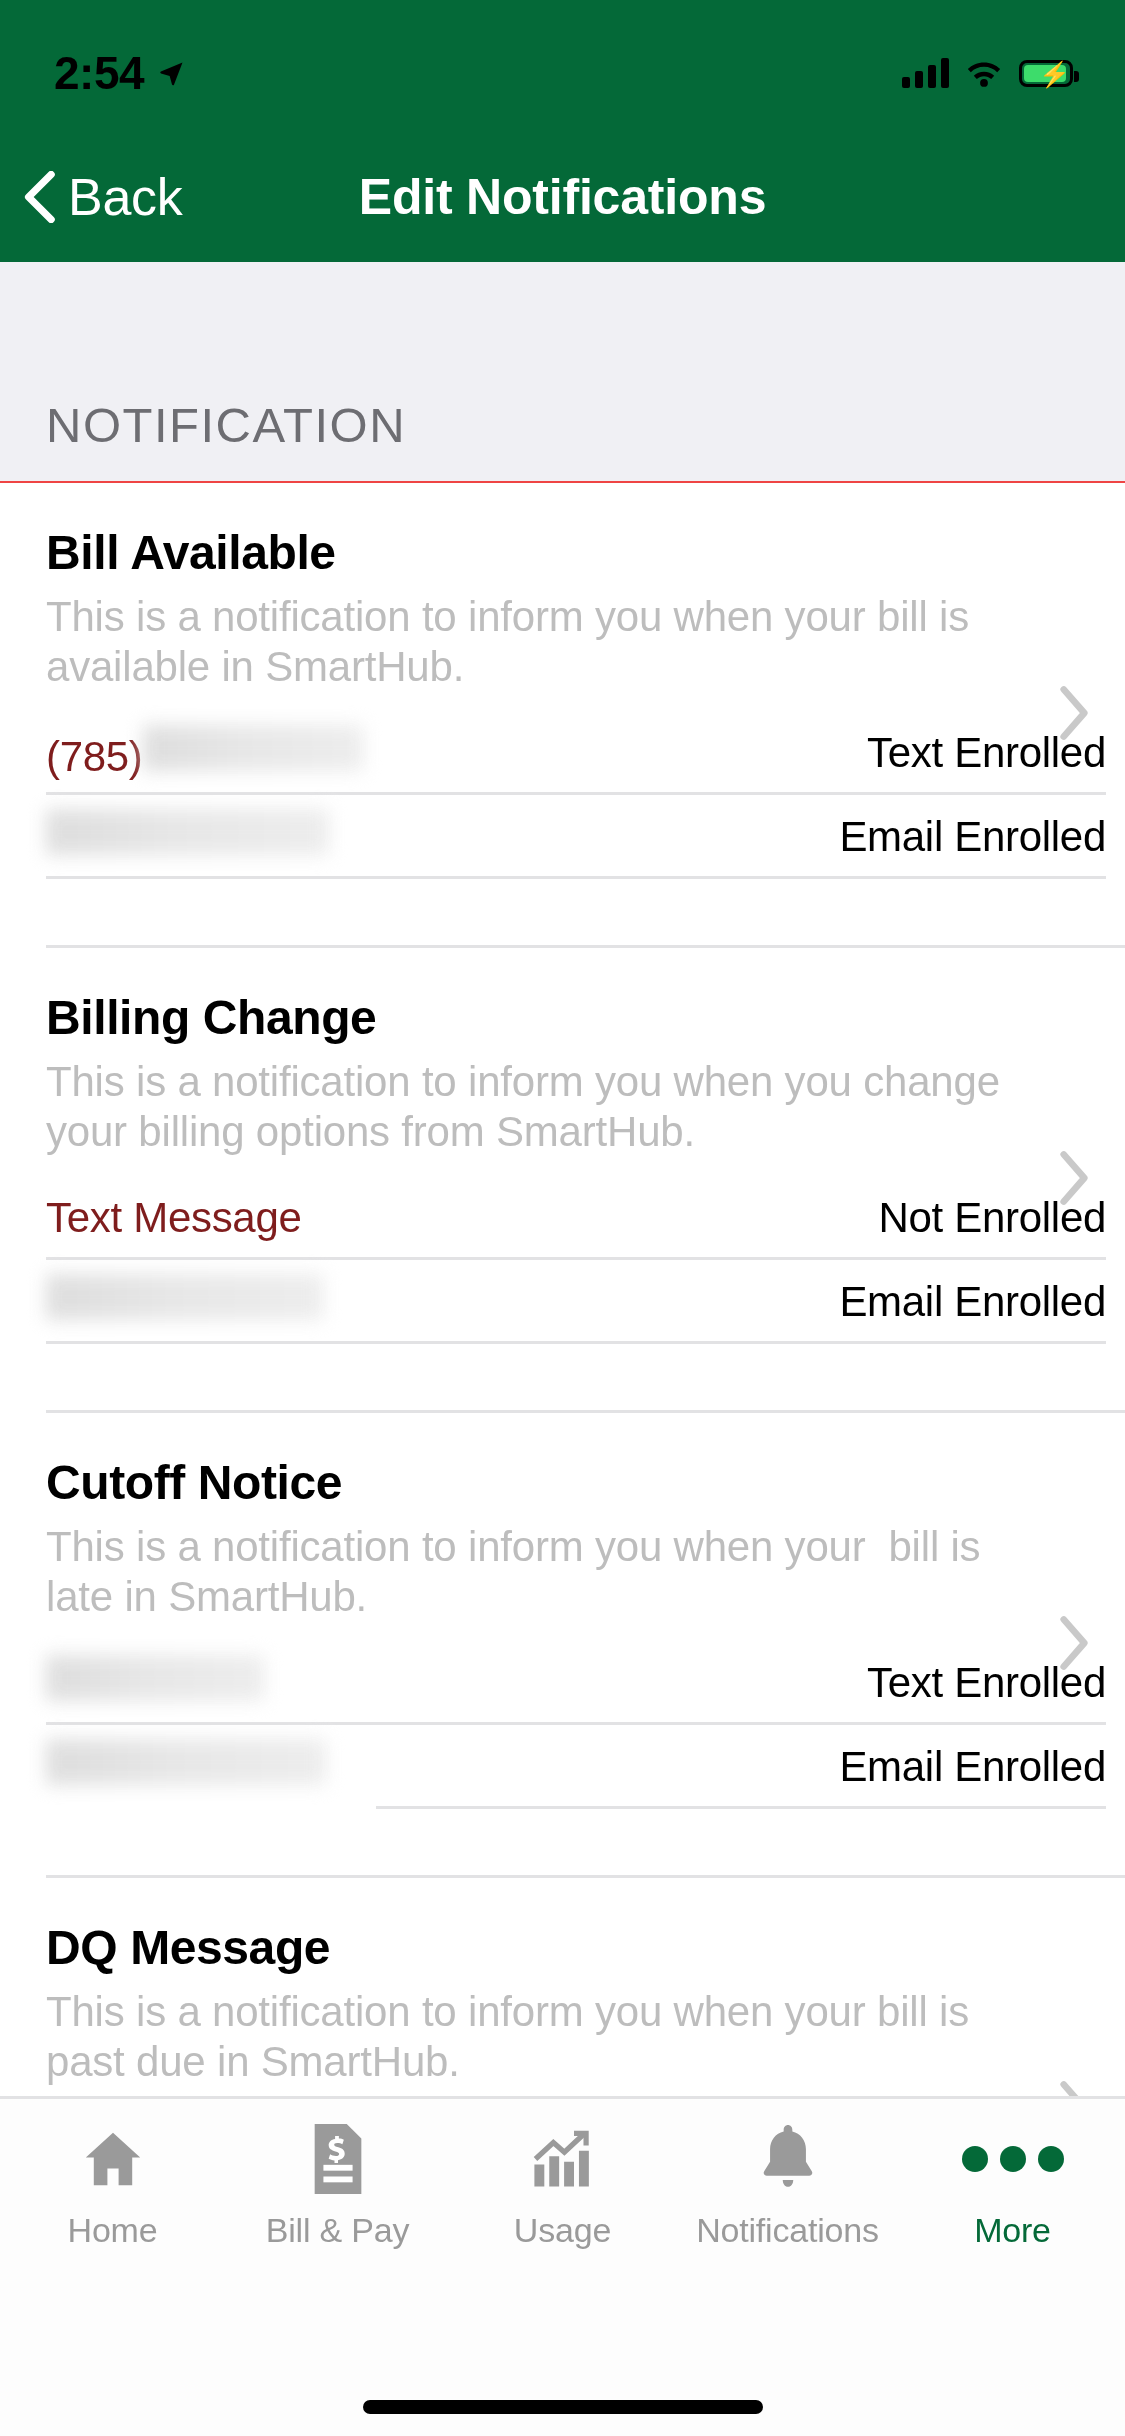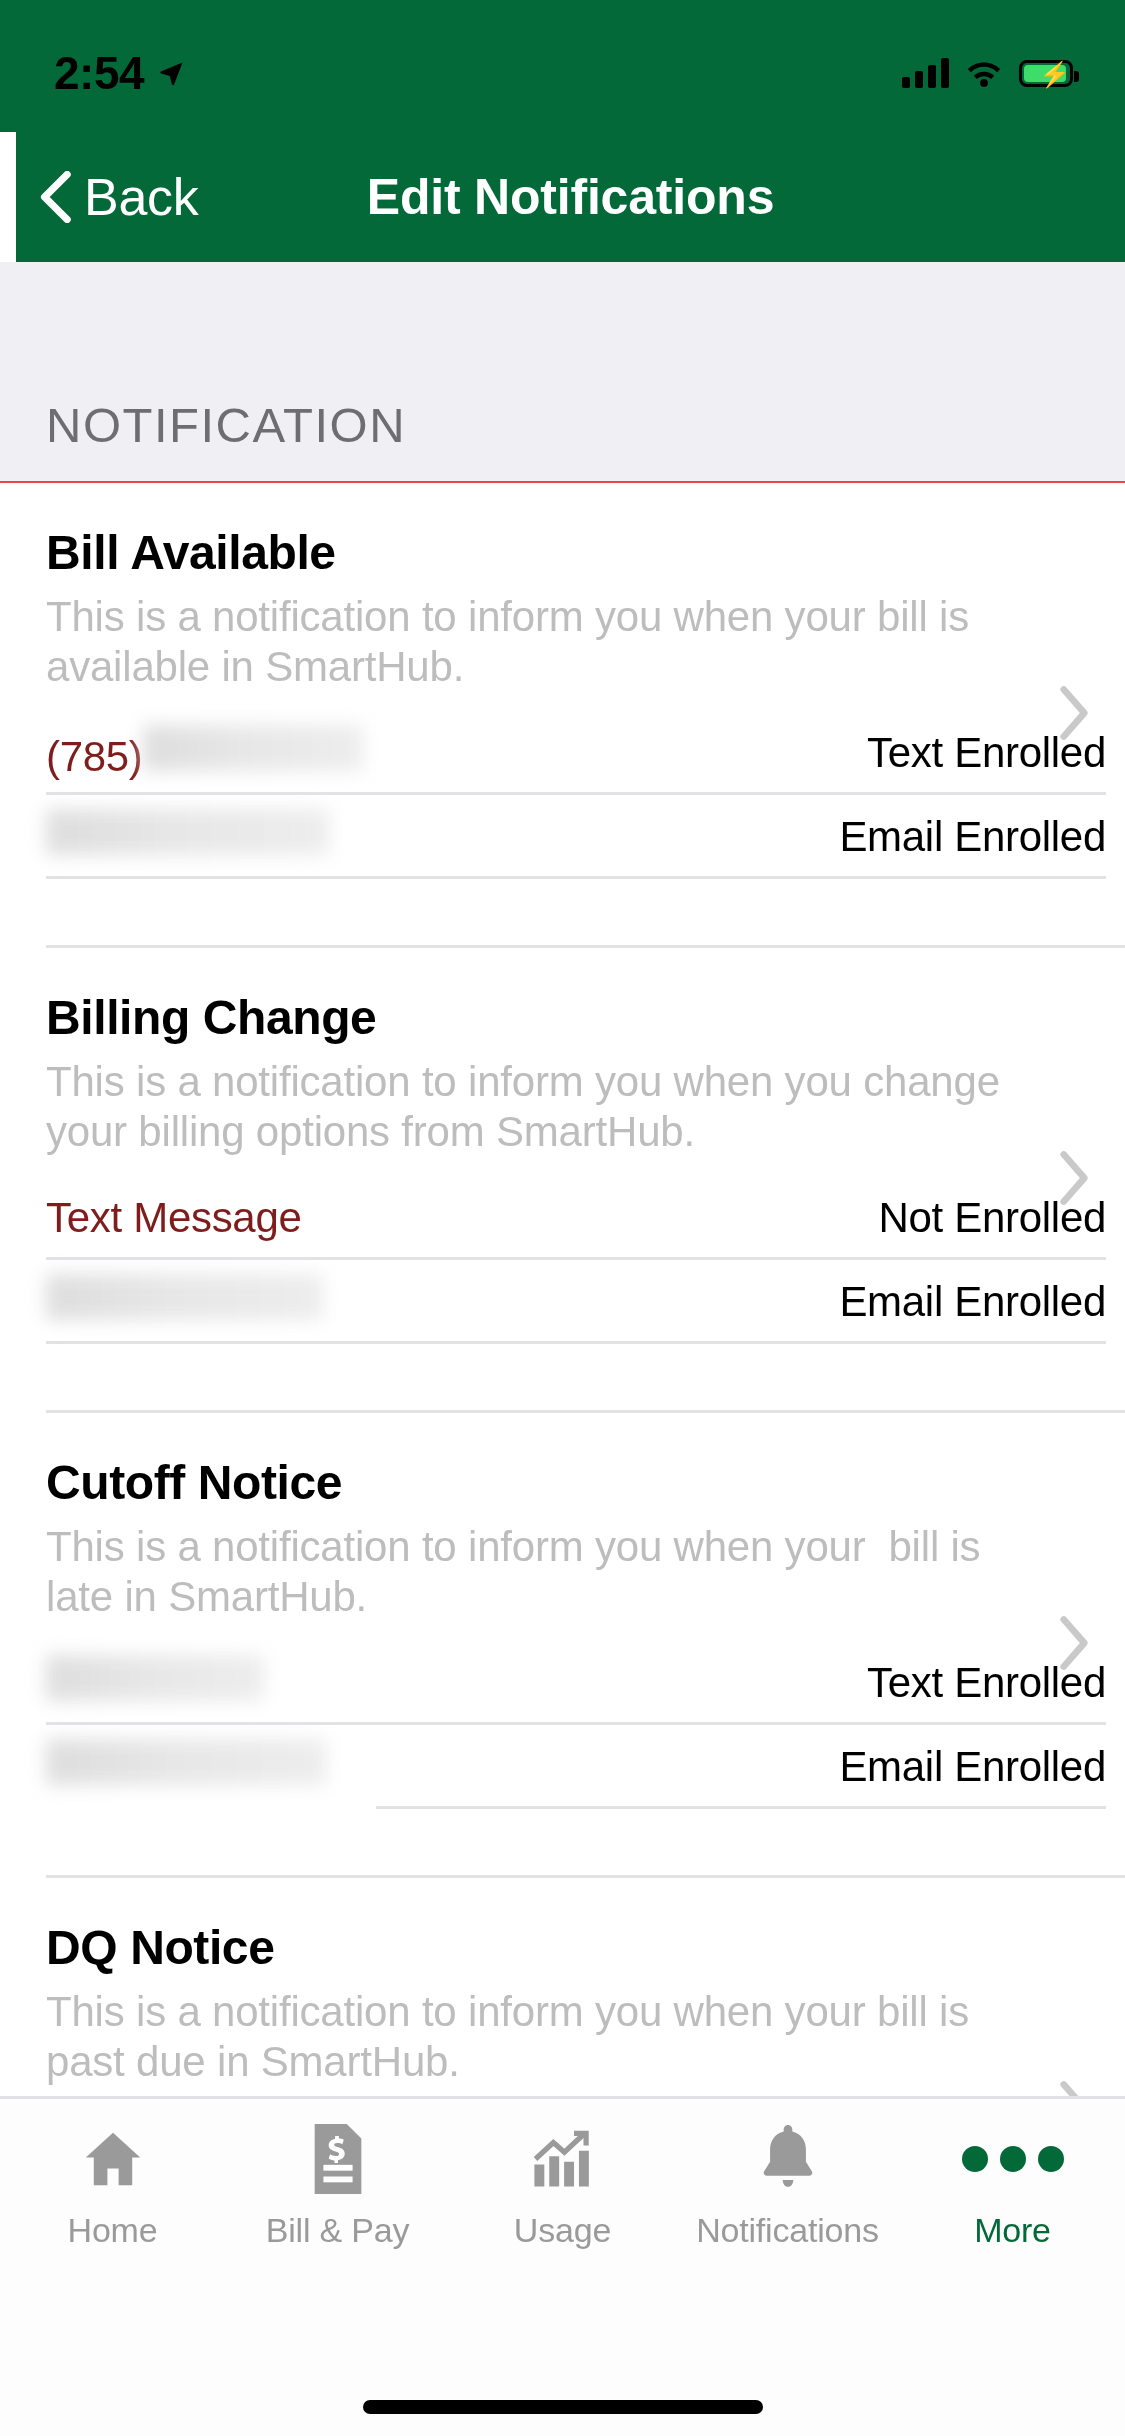--- a/index.html
+++ b/index.html
@@ -28,21 +28,21 @@
   .signal i:nth-child(2){ height:17px; }
   .signal i:nth-child(3){ height:23px; }
   .signal i:nth-child(4){ height:30px; }
   .battery{ position:relative; width:54px; height:27px; border:3px solid #000; border-radius:8px; }
   .battery::after{ content:""; position:absolute; right:-9px; top:8px; width:5px; height:11px; background:#000; border-radius:0 3px 3px 0; }
   .battery .fill{ position:absolute; left:2px; top:2px; bottom:2px; width:42px; background:#3ddc6b; border-radius:4px; }
   .battery .bolt{ position:absolute; left:17px; top:-2px; font-size:25px; line-height:27px; color:#000; }
 
   
   .navbar{
-    position:absolute; top:132px; left:16px; right:0; height:130px;
+    position:absolute; top:132px; left:0; right:0; height:130px;
     background:#046938;
     display:flex; align-items:center;
   }
   .back-btn{ display:flex; align-items:center; gap:10px; padding-left:20px; cursor:pointer; }
   .chev-left{ width:38px; height:52px; }
   .back-label{ color:#fff; font-size:52px; font-weight:400; letter-spacing:-0.3px; }
   .nav-title{
     position:absolute; left:0; right:0; text-align:center;
     color:#fff; font-size:50px; font-weight:700; letter-spacing:-0.2px;
     pointer-events:none;
@@ -226,21 +226,21 @@
             </div>
             <svg class="notif-chevron" style="top:202px" viewBox="0 0 20 38">
               <path d="M3 3l14 16L3 35" fill="none" stroke="#c9c9c9" stroke-width="4.5" stroke-linecap="round" stroke-linejoin="round"></path>
             </svg>
           </div>
         </div>
         <div class="card-gap"></div>
         <div class="card-divider"></div>
         <div class="notif">
           <div class="notif-inner">
-            <div class="notif-title">DQ Notice</div>
+            <div class="notif-title">DQ Message</div>
             <div class="notif-desc">This is a notification to inform you when your bill is past due in SmartHub.</div>
             <div class="rows">
               <div class="row">
                 <span class="row-left"><span class="redact" style="width:222px;height:46px;"></span></span>
                 <span class="row-right">Text Enrolled</span>
               </div>
             </div>
             <svg class="notif-chevron" style="top:202px" viewBox="0 0 20 38">
               <path d="M3 3l14 16L3 35" fill="none" stroke="#c9c9c9" stroke-width="4.5" stroke-linecap="round" stroke-linejoin="round"></path>
             </svg>

